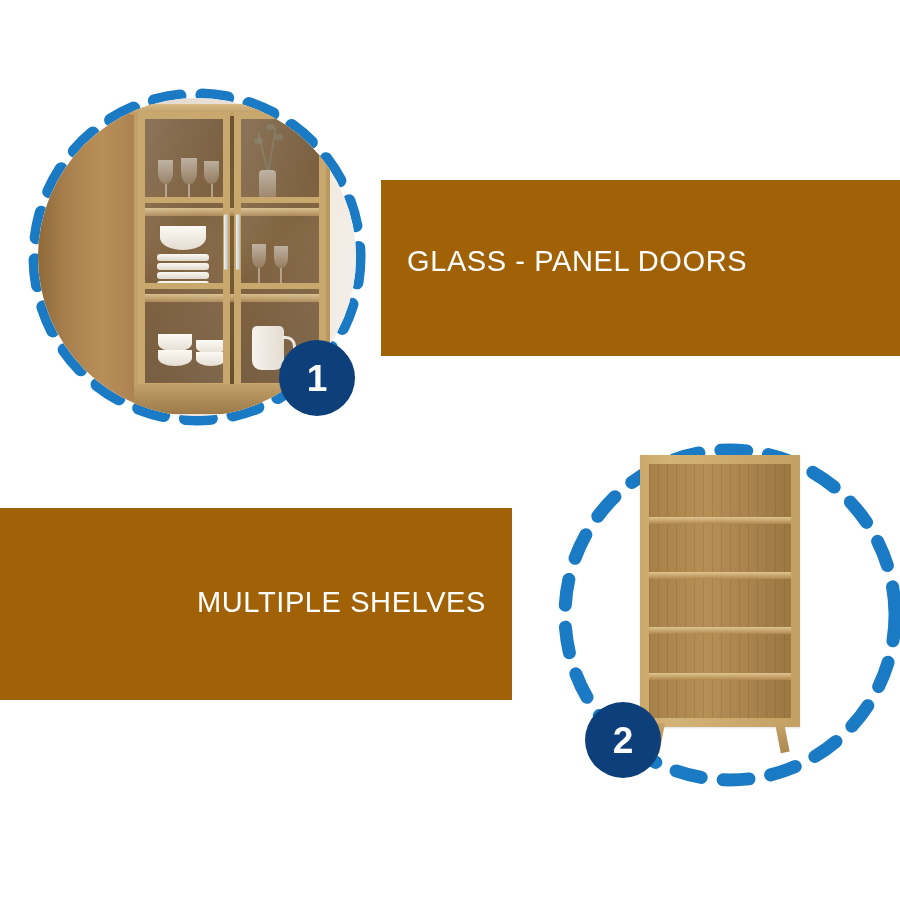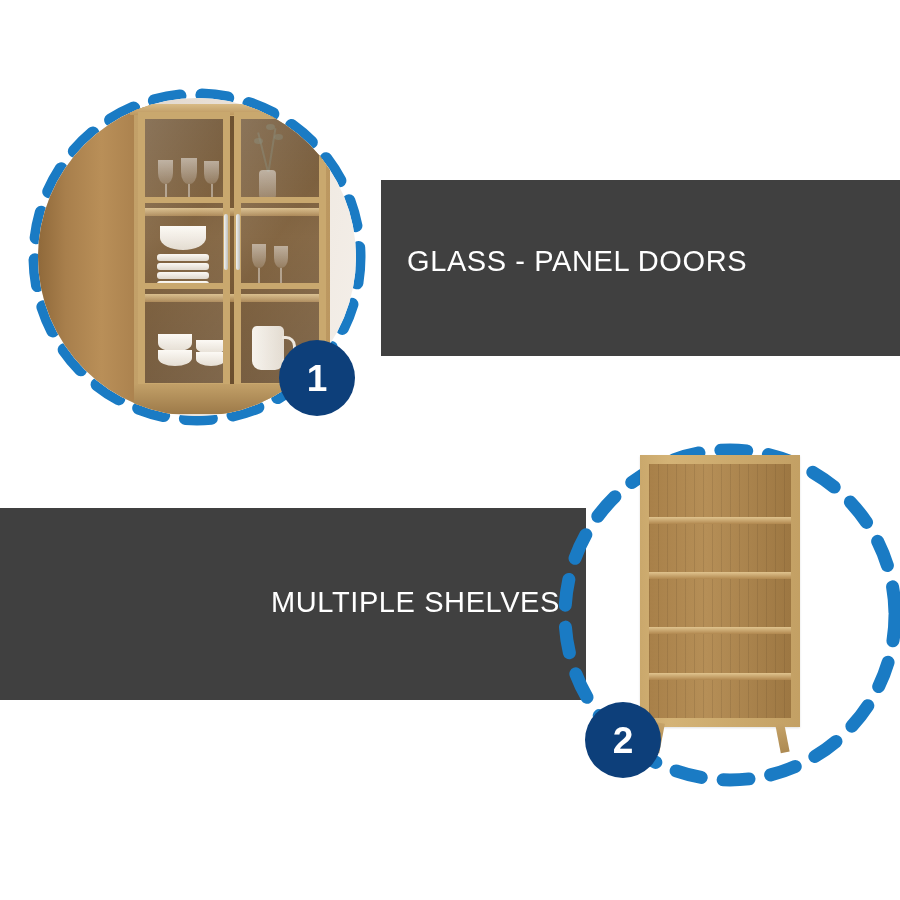--- a/index.html
+++ b/index.html
@@ -7,28 +7,28 @@
     width:900px;height:900px;
     background:#ffffff;
     font-family:"Liberation Sans","DejaVu Sans",sans-serif;
     overflow:hidden;
   }
   #stage{position:relative;width:900px;height:900px;background:#fff;}
 
   
   .panel{
     position:absolute;
-    background:#404040;
+    background:#a16207;
     box-sizing:border-box;
     display:flex;
     flex-direction:column;
     justify-content:center;
   }
   #panel-1{left:381px;top:180px;width:519px;height:176px;padding:12px 22px 14px 26px;align-items:flex-start;text-align:left;}
-  #panel-2{left:0px;top:508px;width:586px;height:192px;padding:21px 26px 14px 22px;align-items:flex-end;text-align:right;}
+  #panel-2{left:0px;top:508px;width:512px;height:192px;padding:21px 26px 14px 22px;align-items:flex-end;text-align:right;}
 
   .panel-title{
     color:#ffffff;
     font-size:29px;
     font-weight:400;
     letter-spacing:.6px;
     line-height:1.05;
     margin:0 0 11px 0;
     white-space:nowrap;
   }

